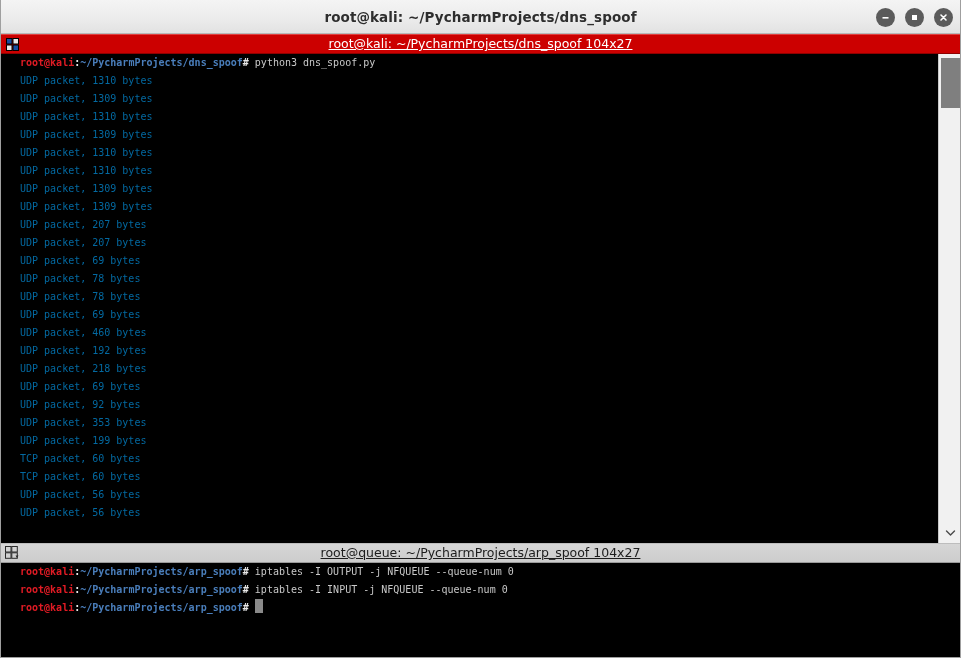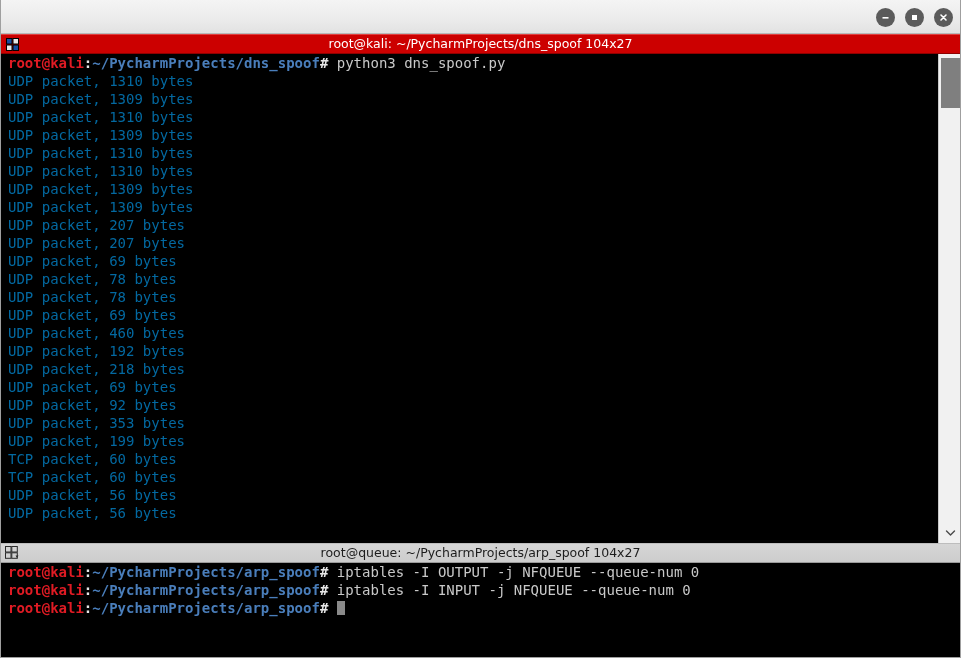--- a/index.html
+++ b/index.html
@@ -85,20 +85,21 @@
     border-bottom: 1px solid #9a9a9a;
   }
   .pane-header-title {
     position: absolute;
     left: 0;
     width: 961px;
     text-align: center;
     font-family: "DejaVu Sans", sans-serif;
     font-size: 12.5px;
     line-height: 20px;
+    text-decoration: underline;
   }
   .pane-header.active .pane-header-title { color: #ffffff; }
   .pane-header.inactive .pane-header-title { color: #1d1d1d; }
 
   .tab-icon {
     position: relative;
     z-index: 2;
     margin-left: 4px;
     width: 17px;
     height: 16px;
@@ -121,25 +122,26 @@
     width: 938px;
     height: 489px;
   }
   .term-bottom {
     top: 563px;
     width: 961px;
     height: 97px;
   }
   .term-line {
     font-family: "DejaVu Sans Mono", monospace;
-    font-size: 14px;
+    font-size: 10px;
     line-height: 18px;
     white-space: pre;
     color: #d0d0d0;
-    padding-left: 8px;
+    padding-left: 1px;
+    margin-left: 19px;
   }
   .c-user   { color: #e01b24; font-weight: bold; }
   .c-punct  { color: #e8e8e8; font-weight: bold; }
   .c-path   { color: #4a7ebb; font-weight: bold; }
   .c-cmd    { color: #c8c8c8; }
   .c-out    { color: #0369a1; }
   .cursor {
     display: inline-block;
     width: 8px;
     height: 14px;
@@ -187,20 +189,21 @@
     box-sizing: border-box;
     pointer-events: none;
   }
 </style>
 </head>
 <body>
 
 <div id="app">
 
   <div class="titlebar">
+    <span class="titlebar-title">root@kali: ~/PycharmProjects/dns_spoof</span>
     <div class="win-controls">
       <div class="win-btn">
         <svg width="11" height="11" viewBox="0 0 11 11">
           <rect x="2.5" y="5" width="6" height="1.6" fill="#ffffff"></rect>
         </svg>
       </div>
       <div class="win-btn">
         <svg width="11" height="11" viewBox="0 0 11 11">
           <rect x="3" y="3" width="5" height="5" fill="#ffffff"></rect>
         </svg>

